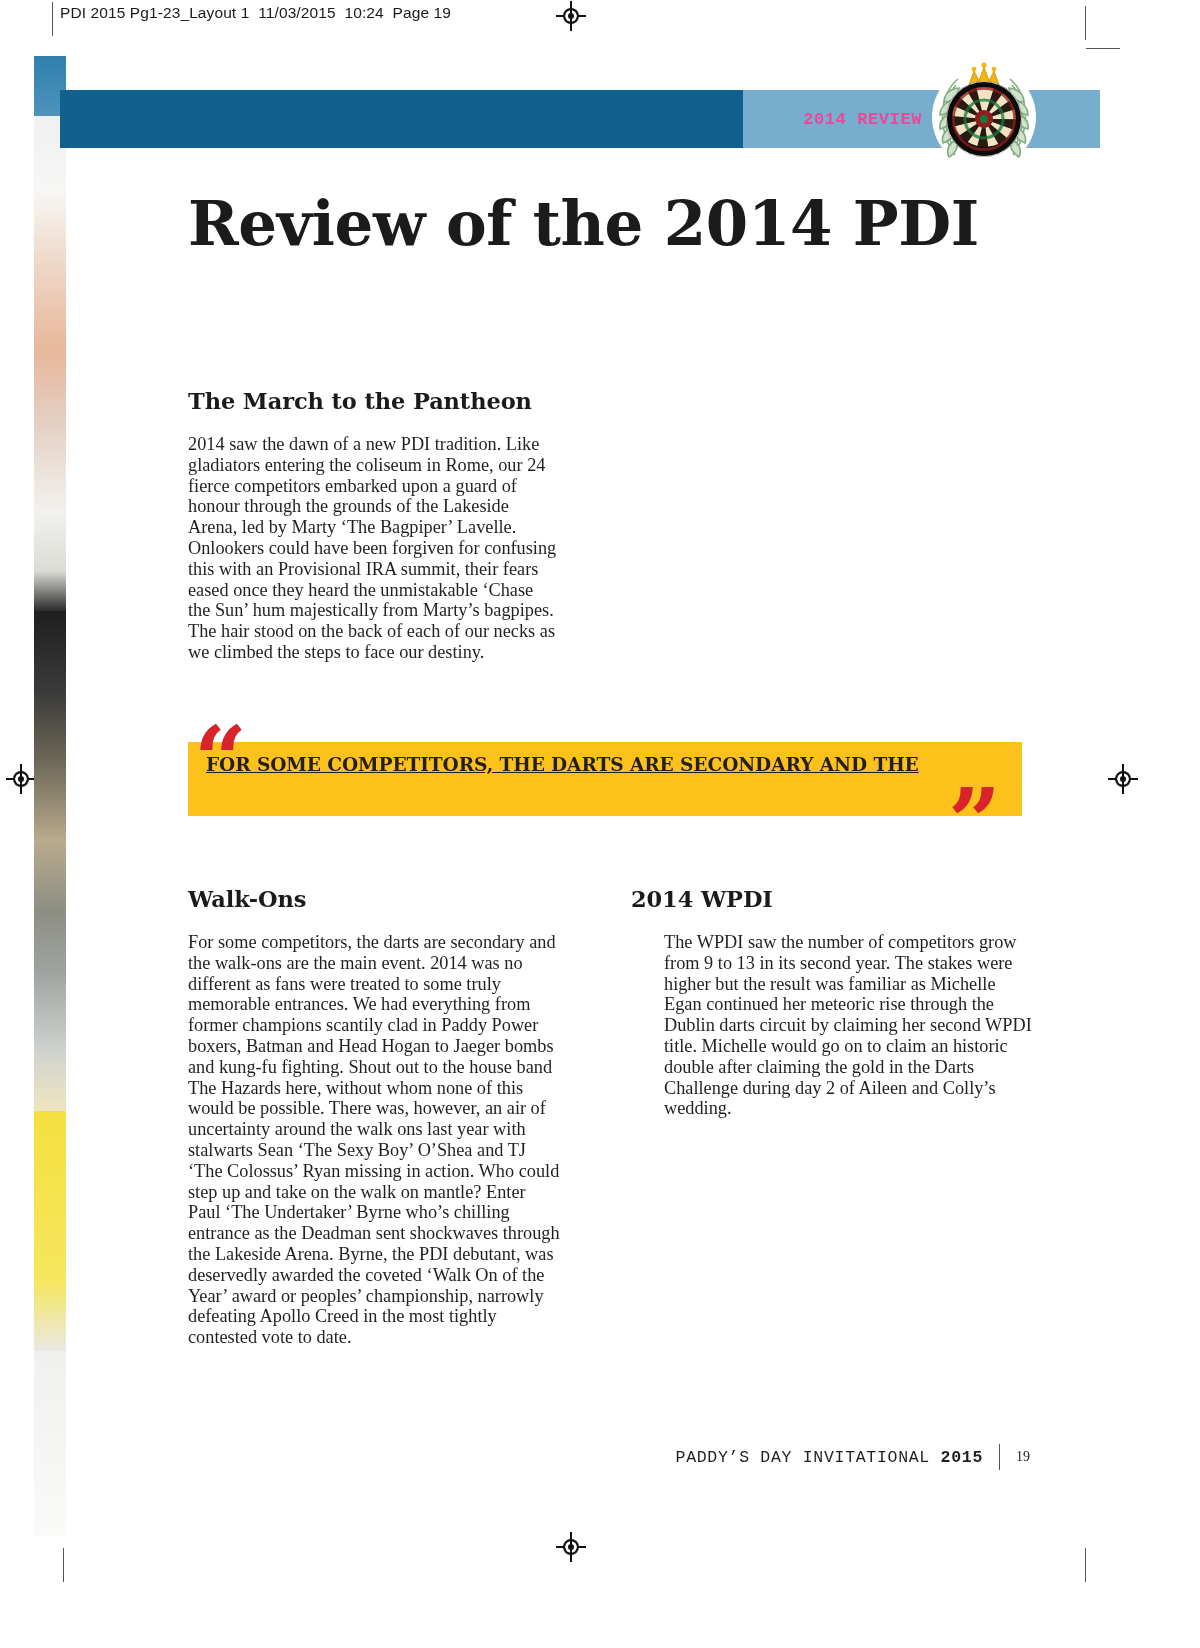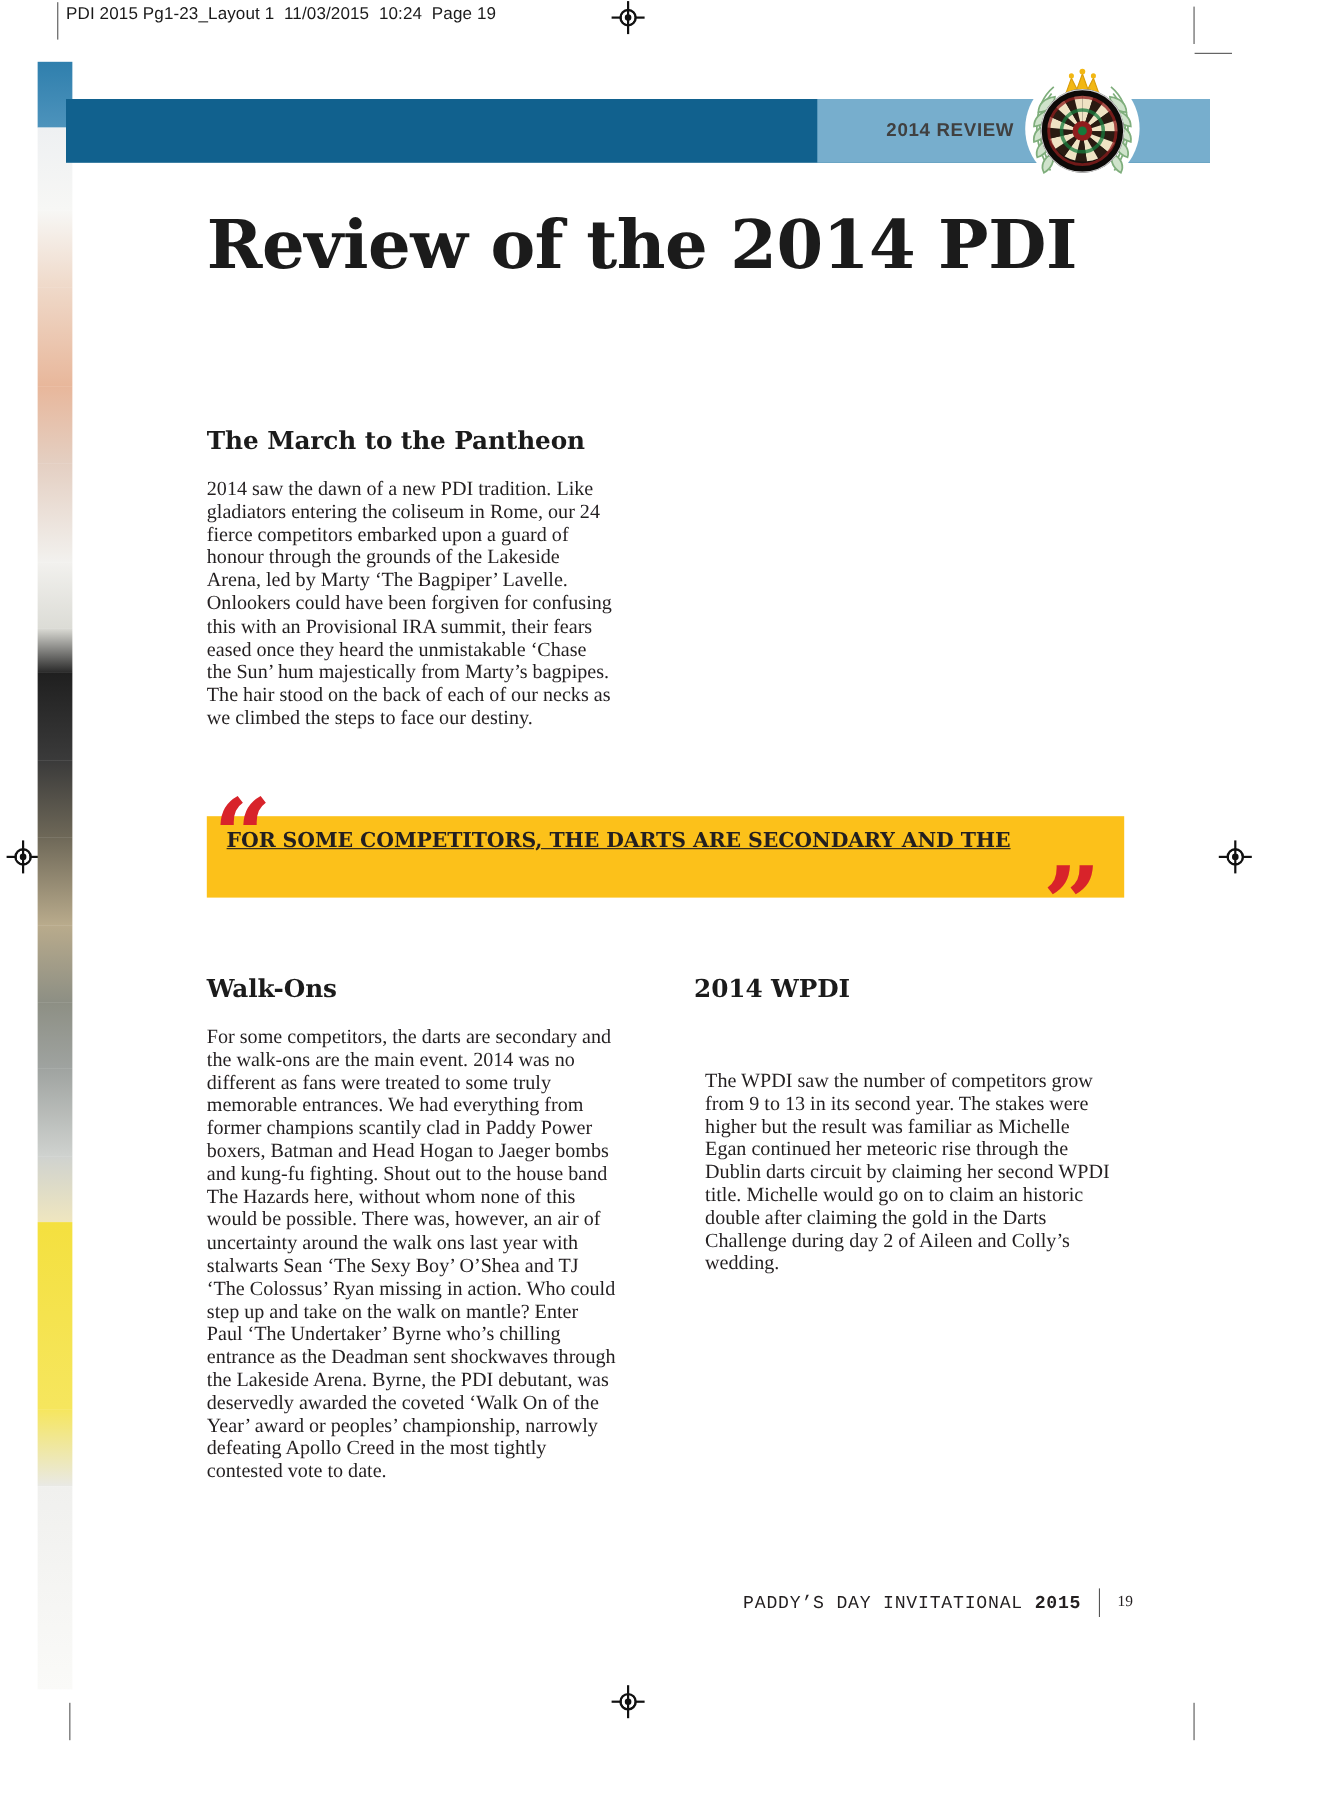--- a/index.html
+++ b/index.html
@@ -78,22 +78,22 @@
   .mast-light {
     position: absolute; left: 683px; top: 0;
     width: 357px; height: 58px;
     background: #77aecd;
   }
   .mast-label {
     position: absolute;
     right: 178px;
     top: 50%;
     transform: translateY(-50%);
-    color: #404040;
-    font-family: Liberation Sans, sans-serif;
+    color: #ec4899;
+    font-family: Liberation Mono, monospace;
     font-weight: bold;
     font-size: 17px;
     letter-spacing: 0.6px;
     white-space: nowrap;
   }
 
   
   .crest {
     position: absolute;
     left: 925px;
@@ -340,21 +340,21 @@
     </div>
     <span class="pq-mark pq-close">”</span>
   </div>
 
   <h2 class="sec-head" style="left:188px; top:886px;">Walk-Ons</h2>
   <div class="body-col" style="left:188px; top:932px; width:374px;">
     <p>For some competitors, the darts are secondary and the walk-ons are the main event. 2014 was no different as fans were treated to some truly memorable entrances. We had everything from former champions scantily clad in Paddy Power boxers, Batman and Head Hogan to Jaeger bombs and kung-fu fighting. Shout out to the house band The Hazards here, without whom none of this would be possible. There was, however, an air of uncertainty around the walk ons last year with stalwarts Sean ‘The Sexy Boy’ O’Shea and TJ ‘The Colossus’ Ryan missing in action. Who could step up and take on the walk on mantle? Enter Paul ‘The Undertaker’ Byrne who’s chilling entrance as the Deadman sent shockwaves through the Lakeside Arena. Byrne, the PDI debutant, was deservedly awarded the coveted ‘Walk On of the Year’ award or peoples’ championship, narrowly defeating Apollo Creed in the most tightly contested vote to date.</p>
   </div>
 
   <h2 class="sec-head" style="left:631px; top:886px;">2014 WPDI</h2>
-  <div class="body-col" style="left:641px; top:932px; width:372px;margin-top:40px;">
+  <div class="body-col" style="left:664px; top:932px; width:372px;">
     <p>The WPDI saw the number of competitors grow from 9 to 13 in its second year. The stakes were higher but the result was familiar as Michelle Egan continued her meteoric rise through the Dublin darts circuit by claiming her second WPDI title. Michelle would go on to claim an historic double after claiming the gold in the Darts Challenge during day 2 of Aileen and Colly’s wedding.</p>
   </div>
 
   <div class="footer">
     <div class="footer-text"><span>PADDY’S DAY INVITATIONAL </span><b>2015</b></div>
     <div class="footer-rule"></div>
     <div class="footer-page">19</div>
   </div>
 
 </div>

